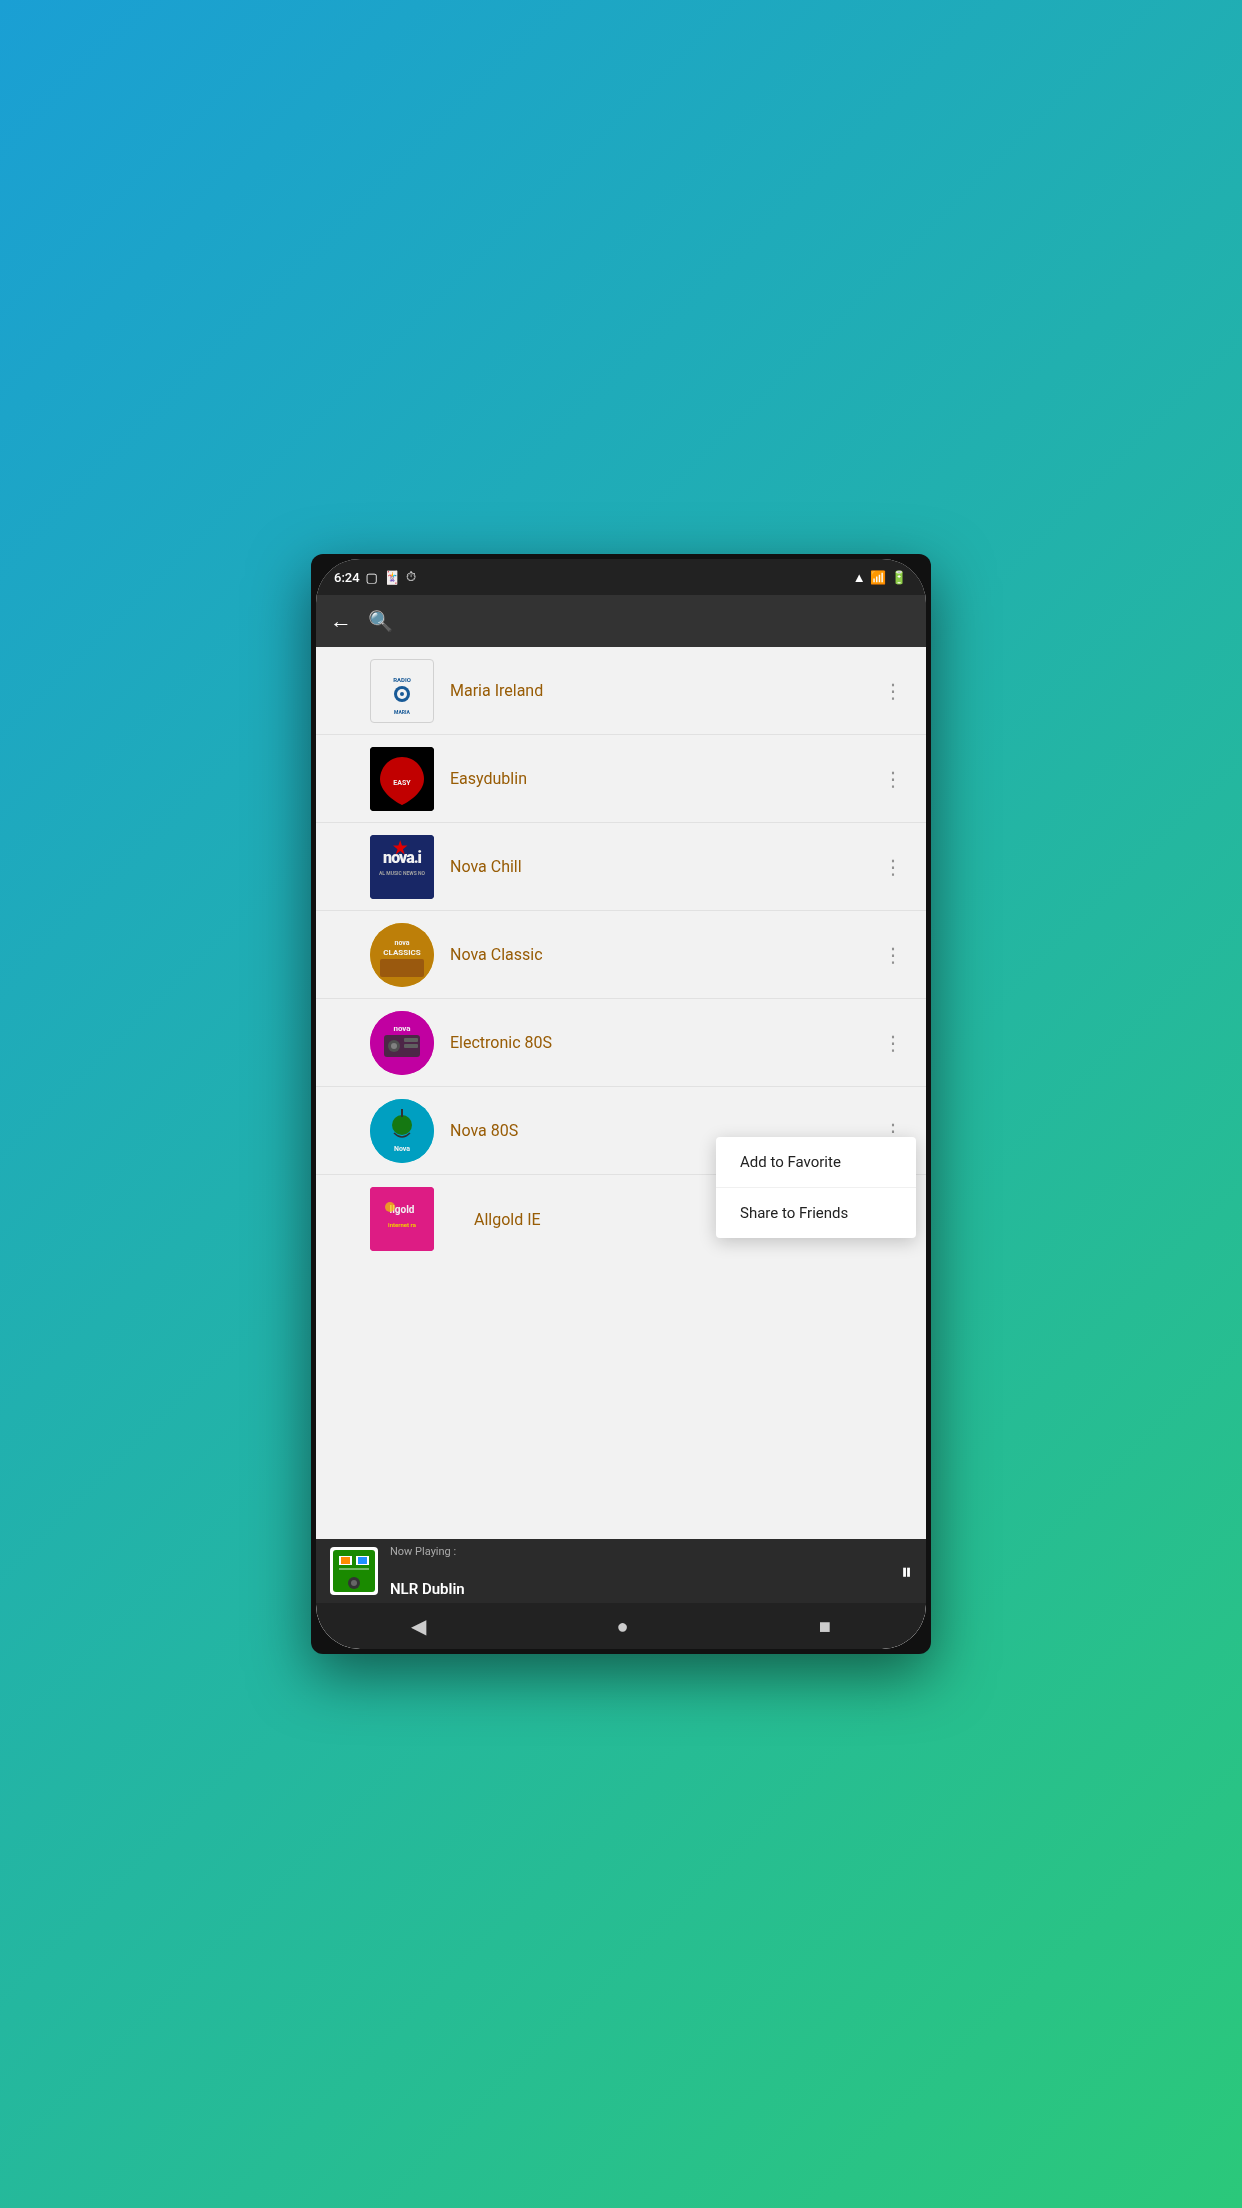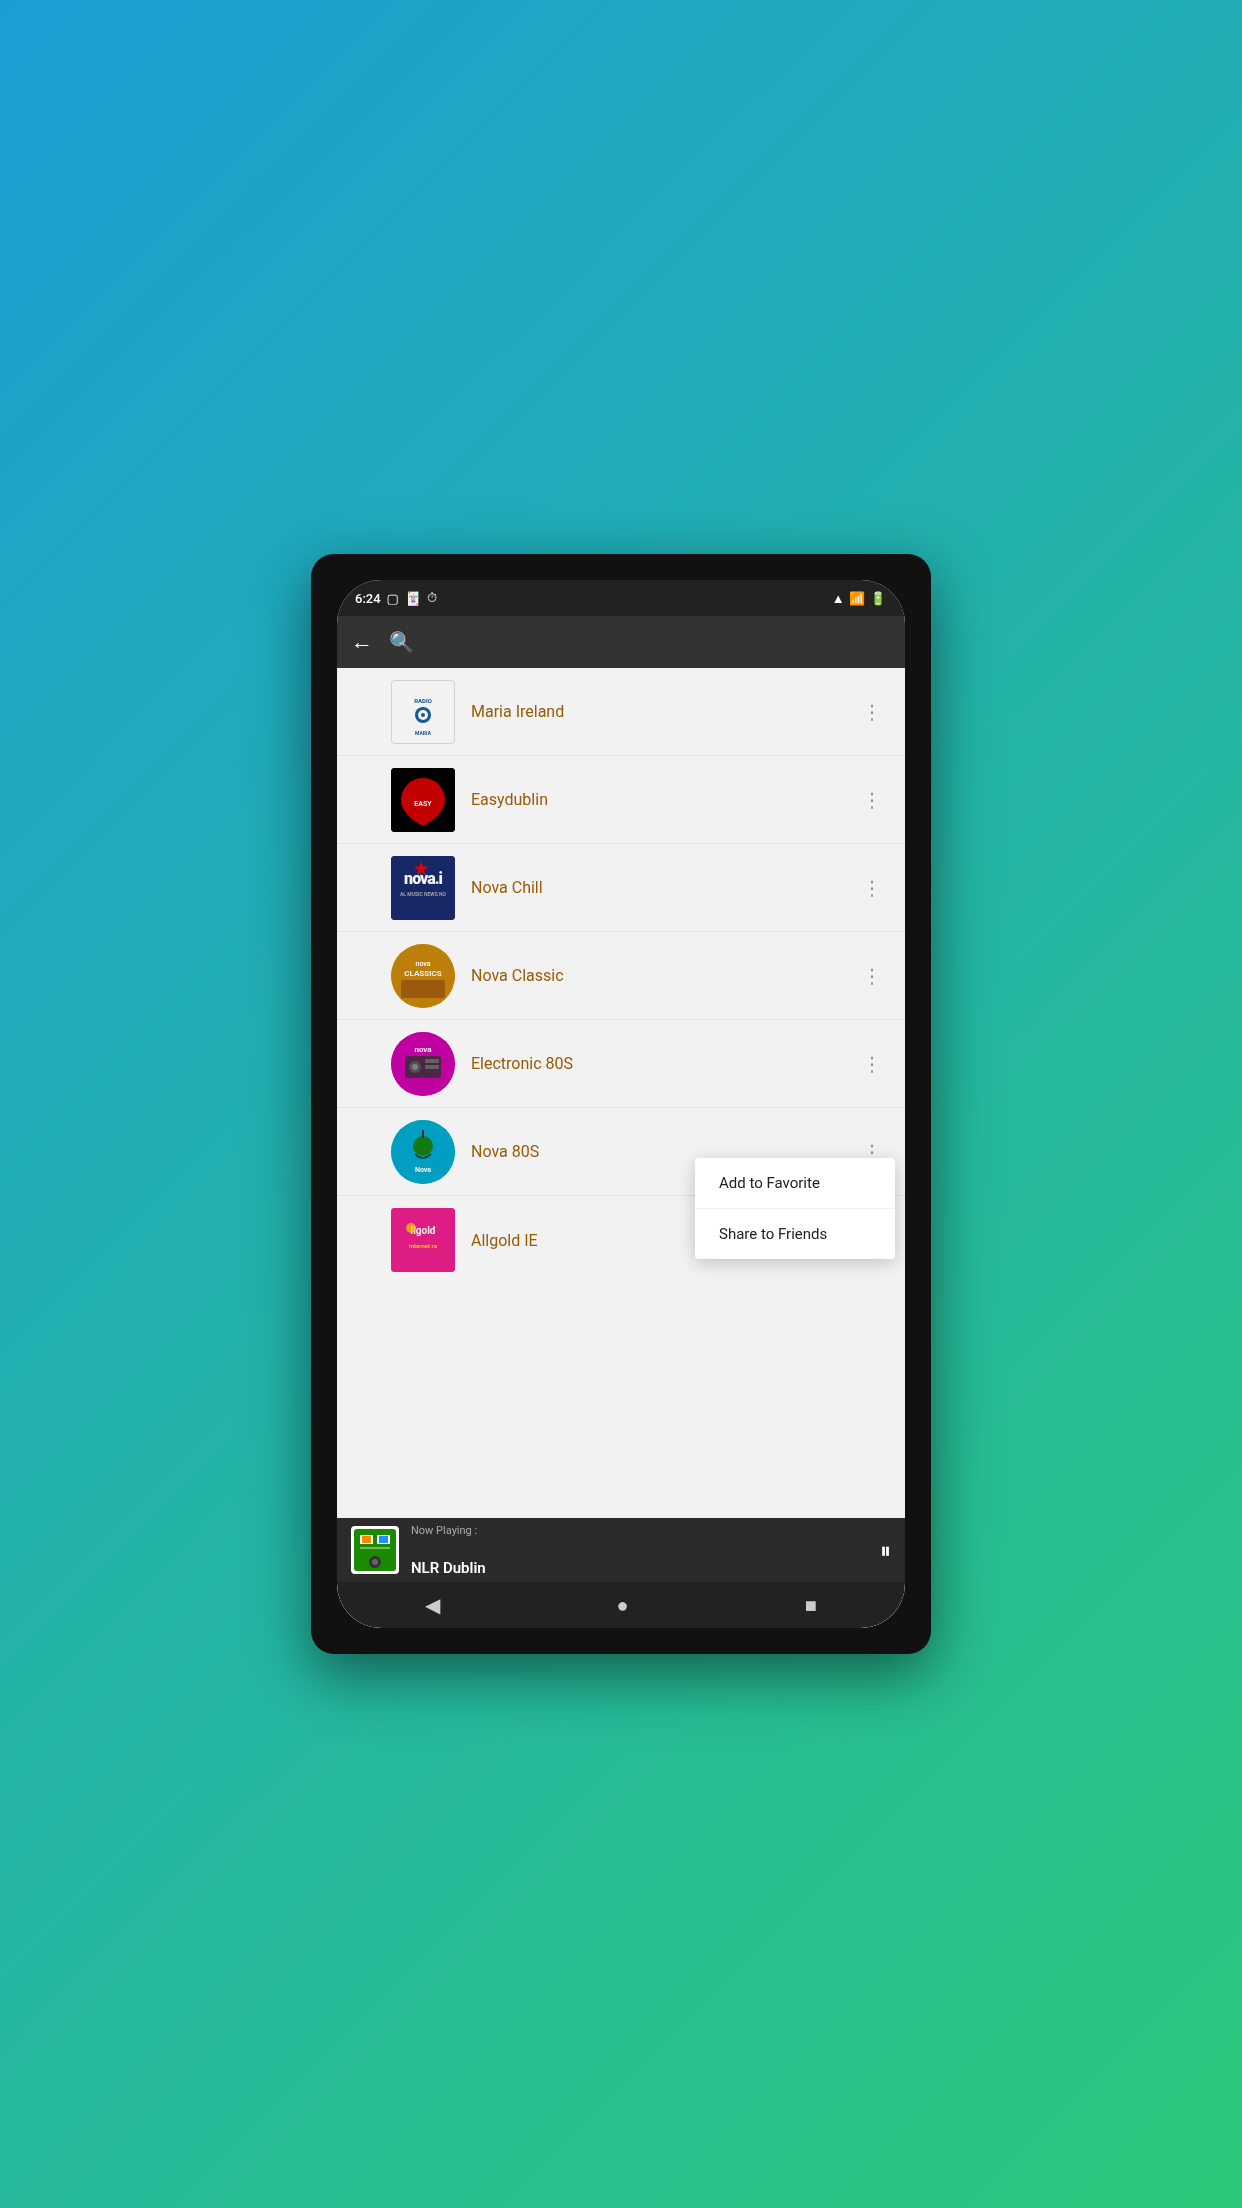--- a/index.html
+++ b/index.html
@@ -9,22 +9,22 @@
       background: linear-gradient(135deg, #1a9fd4 0%, #2bc87a 100%);
       display: flex;
       align-items: center;
       justify-content: center;
       font-family: 'Roboto', Arial, sans-serif;
     }
     .phone-frame {
       width: 620px;
       height: 1100px;
       background: #111;
-      border-radius: 23px;
-      padding: 26px;
+      border-radius: 12px;
+      padding: 5px;
       box-shadow: 0 20px 60px rgba(0,0,0,0.5);
       position: relative;
       display: flex;
       flex-direction: column;
     }
     .phone-inner {
       flex: 1;
       background: #fff;
       border-radius: 44px;
       overflow: hidden;
@@ -93,20 +93,21 @@
       display: flex;
       align-items: center;
       padding: 0 14px;
       height: 88px;
       border-bottom: 1px solid #eee;
       position: relative;
       cursor: pointer;
     }
     .radio-item:last-child {
       border-bottom: none;
+      gap: 24px;
     }
     .radio-logo {
       width: 64px;
       height: 64px;
       border-radius: 4px;
       margin-right: 16px;
       flex-shrink: 0;
       display: flex;
       align-items: center;
       justify-content: center;

